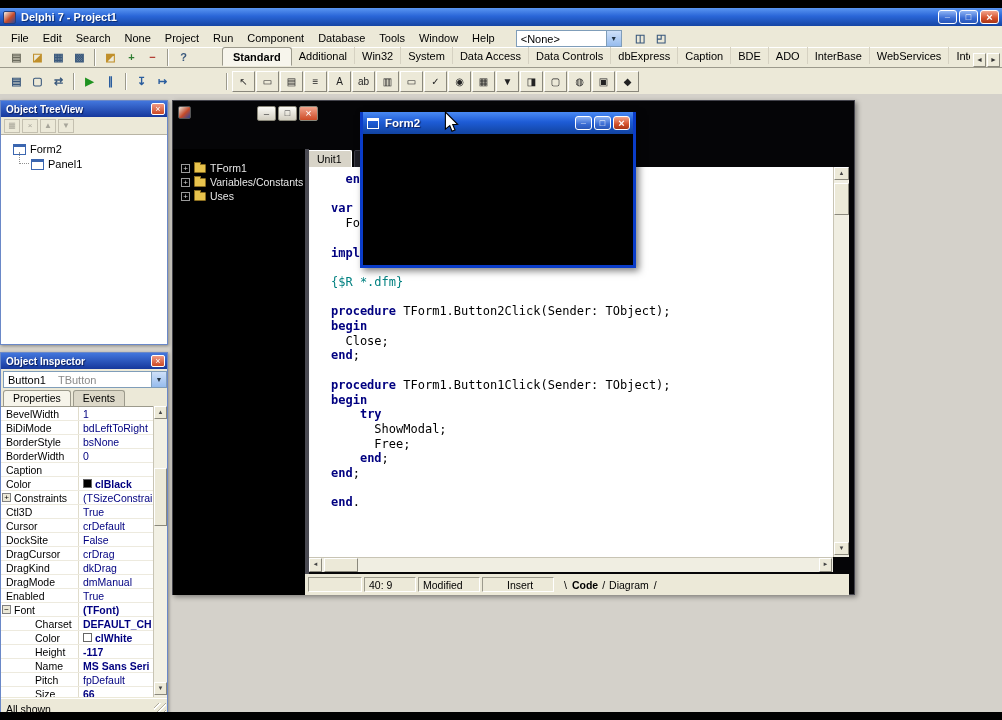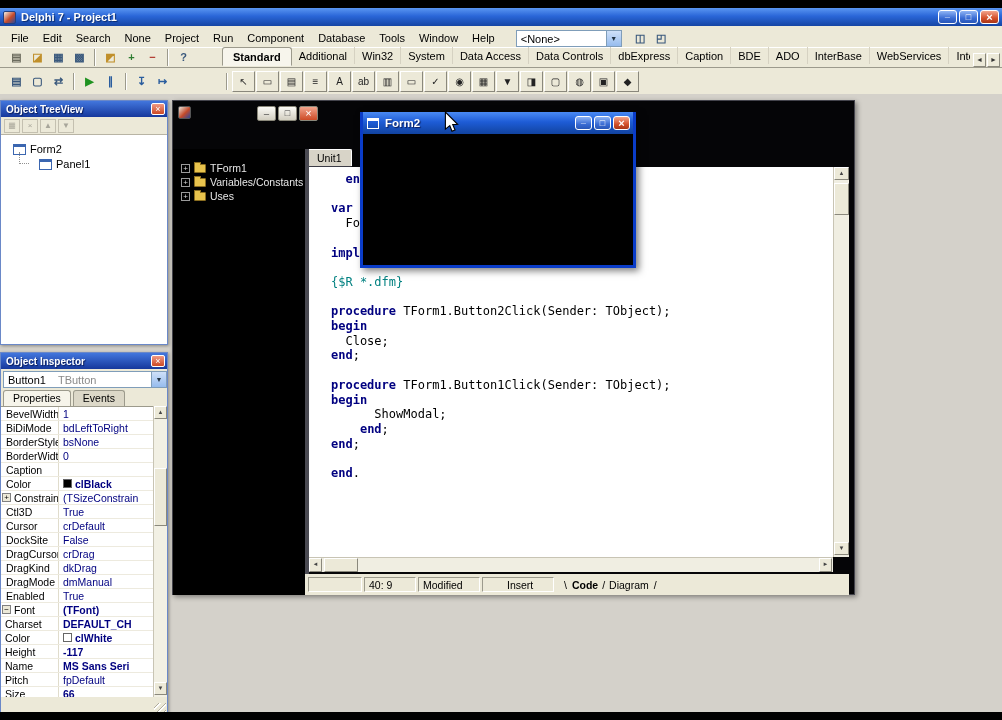--- a/index.html
+++ b/index.html
@@ -60,35 +60,35 @@
   .tool-cap{height:16px;background:linear-gradient(180deg,#4276dd,#16389c);display:flex;align-items:center;padding:0 2px 0 5px;}
   .tool-cap .t{font-size:10px;font-weight:bold;color:#fff;flex:1;white-space:nowrap;text-shadow:1px 1px 1px #0a1c5a;}
   .tool-close{width:14px;height:12px;background:linear-gradient(#f09a84,#cc4824);border:1px solid #fff;border-radius:2px;color:#fff;text-align:center;flex:none;}
   .tool-close::before{content:"×";font-size:9px;line-height:10px;display:block;}
 
   #tv-win{left:0;top:100px;width:168px;height:245px;}
   #tv-toolbar{height:18px;border-bottom:1px solid #b8b4a4;display:flex;align-items:center;gap:2px;padding-left:3px;}
   .tvbtn{width:16px;height:14px;background:var(--chrome,#ece9d8);border:1px solid #c4c0b0;color:#a8a69a;display:flex;align-items:center;justify-content:center;font-size:8px;flex:none;}
   #tv-body{position:relative;background:#fff;height:209px;font-size:11px;}
   .tv-row{position:absolute;display:flex;align-items:center;gap:4px;white-space:nowrap;}
-  #tv-root{left:12px;top:8px;} #tv-child{left:38px;top:23px;}
+  #tv-root{left:12px;top:8px;} #tv-child{left:30px;top:23px;}
   .tree-l{position:absolute;left:18px;top:17px;width:10px;height:12px;border-left:1px dotted #909090;border-bottom:1px dotted #909090;}
   .form-ico{width:13px;height:11px;background:#fff;border:1px solid #3b66b0;border-top:3px solid #3b66b0;flex:none;}
 
   #oi-win{left:0;top:352px;width:168px;height:368px;}
   #oi-combo{position:absolute;left:2px;top:18px;width:164px;height:17px;background:#fff;border:1px solid #7f9db9;display:flex;align-items:center;font-size:11px;padding-left:4px;}
   #oi-combo .obj{color:#000;} #oi-combo .typ{color:#8a8a8a;margin-left:12px;}
   #oi-combo .combo-arrow{margin-left:auto;width:15px;height:15px;border-left:1px solid #7f9db9;background:linear-gradient(#cfe0f8,#96bcee);color:#234;text-align:center;}
   #oi-tabs{position:absolute;left:2px;top:37px;width:184px;height:16px;display:flex;align-items:flex-end;}
   .oitab{font-size:10.5px;padding:1px 9px 2px;border:1px solid #9c9a8c;border-bottom:none;border-radius:3px 3px 0 0;background:#dcd8c8;margin-right:2px;}
   .oitab.active{background:#f6f4ea;}
   #prop-rows{position:absolute;left:0;top:53px;width:154px;height:291px;background:#fff;overflow:hidden;border-top:1px solid #9c9a8c;}
   .prow{display:flex;height:14px;border-bottom:1px solid #edeade;align-items:stretch;}
-  .pname{width:58px;flex:none;font-size:10.5px;padding-left:5px;display:flex;align-items:center;border-right:1px solid #e0dccc;position:relative;white-space:nowrap;overflow:hidden;color:#000;}
-  .pname.exp{padding-left:13px;} .pname.indent{padding-left:4px;}
+  .pname{width:78px;flex:none;font-size:10.5px;padding-left:5px;display:flex;align-items:center;border-right:1px solid #e0dccc;position:relative;white-space:nowrap;overflow:hidden;color:#000;}
+  .pname.exp{padding-left:13px;} .pname.indent{padding-left:34px;}
   .pexp{position:absolute;left:1px;top:2px;width:9px;height:9px;border:1px solid #808080;background:var(--chrome,#ece9d8);font-size:8px;line-height:7px;text-align:center;color:#000;}
   .pval{font-size:10.5px;color:var(--keyword,#000080);padding-left:4px;display:flex;align-items:center;white-space:nowrap;overflow:hidden;flex:1;}
   .pval.bold{font-weight:bold;}
   .swatch{width:9px;height:9px;border:1px solid #666;margin-right:3px;flex:none;}
   #oi-scroll{position:absolute;right:0;top:53px;width:14px;height:291px;background:#f2f0e4;border-left:1px solid #c8c4b4;}
   .sbbtn{position:absolute;left:0;width:13px;height:13px;background:var(--chrome,#ece9d8);border:1px solid;border-color:#fff #8a887c #8a887c #fff;color:#444;text-align:center;}
   .a-up::before{content:"▲";font-size:6px;line-height:11px;display:block;}
   .a-dn::before{content:"▼";font-size:6px;line-height:11px;display:block;}
   .a-lf::before{content:"◄";font-size:6px;line-height:11px;display:block;}
   .a-rt::before{content:"►";font-size:6px;line-height:11px;display:block;}
@@ -100,21 +100,21 @@
   
   #ed-win{position:absolute;left:172px;top:100px;width:683px;height:495px;background:#050507;border:1px solid #44444c;box-shadow:2px 2px 5px rgba(0,0,0,.4);z-index:10;}
   #ed-topstrip{position:absolute;left:0;top:0;width:100%;height:24px;background:#050507;}
   #ed-appicon{position:absolute;left:5px;top:5px;width:13px;height:13px;border:1px solid #555;border-radius:2px;background:linear-gradient(135deg,#e8e4da 0%,#c44a2a 55%,#2a4a9e 100%);}
   #ed-greybtns{position:absolute;left:84px;top:5px;display:flex;gap:2px;}
   .greybtn{width:19px;height:15px;background:linear-gradient(#fbfaf6,#d2cec0);border:1px solid #8a887a;border-radius:2px;color:#333;text-align:center;flex:none;}
   .greybtn.close{background:linear-gradient(#f2a48c,#cd4a26);color:#fff;}
   #ed-titlebar{position:absolute;left:0;top:24px;width:100%;height:24px;background:linear-gradient(180deg,#181b30,#05050a);display:flex;align-items:center;padding:0 6px;}
   .page-ico{width:11px;height:13px;background:#fff;border:1px solid #99a;flex:none;}
   #ed-title{font-size:11px;color:#fff;margin-left:6px;flex:1;white-space:nowrap;}
-  #ed-tabs{position:absolute;left:134px;top:48px;height:18px;display:flex;align-items:flex-end;flex-direction:column;}
+  #ed-tabs{position:absolute;left:134px;top:48px;height:18px;display:flex;align-items:flex-end;}
   .etab{font-size:10.5px;padding:2px 9px;margin-right:2px;border-radius:2px 2px 0 0;}
   .etab.active{background:#d8d4c8;color:#000;border:1px solid #fff;border-bottom:none;}
   .etab.inactive{background:#1e1e26;color:#b8b8b8;border:1px solid #3c3c46;border-bottom:none;}
   #ed-explorer{position:absolute;left:0;top:48px;width:132px;height:446px;background:#000;padding-top:12px;}
   .xrow{display:flex;align-items:center;gap:4px;height:14px;padding-left:8px;color:#e6e6e6;font-size:10.5px;white-space:nowrap;overflow:hidden;}
   .xexp{width:9px;height:9px;border:1px solid #9a9a9a;font-size:8px;line-height:7px;text-align:center;color:#ddd;flex:none;}
   .folder{width:12px;height:9px;background:#e8c34d;border:1px solid #8a6d1f;border-radius:1px;position:relative;flex:none;}
   .folder::before{content:"";position:absolute;left:-1px;top:-3px;width:5px;height:2px;background:#e8c34d;border:1px solid #8a6d1f;border-bottom:none;}
   #ed-splitter{position:absolute;left:132px;top:48px;width:4px;height:446px;background:#4a4a52;}
   #ed-code{position:absolute;left:136px;top:66px;width:524px;height:390px;background:#fff;overflow:hidden;padding:5px 0 0 22px;}
@@ -544,20 +544,21 @@
           <span class="pval bold">
             <span>66</span>
           </span>
         </div>
       </div>
     <div id="oi-scroll">
       <span class="sbbtn a-up" style="top:0;"></span>
       <span id="oi-thumb"></span>
       <span class="sbbtn a-dn" style="top:276px;"></span>
     </div>
+    <div id="oi-status">All shown</div>
     <span id="oi-grip"></span>
   </div>
 
   <div id="ed-win">
     <div id="ed-topstrip">
       <span id="ed-appicon"></span>
       <span id="ed-greybtns">
         <span class="greybtn g-min"></span>
         <span class="greybtn g-max"></span>
         <span class="greybtn close g-close"></span>
@@ -598,21 +599,23 @@
           <div class="code-line"> </div>
           <div class="code-line"><span class="cm">{$R *.dfm}</span></div>
           <div class="code-line"> </div>
           <div class="code-line"><span class="kw">procedure</span><span> TForm1.Button2Click(Sender: TObject);</span></div>
           <div class="code-line"><span class="kw">begin</span></div>
           <div class="code-line"><span>  Close;</span></div>
           <div class="code-line"><span class="kw">end</span><span>;</span></div>
           <div class="code-line"> </div>
           <div class="code-line"><span class="kw">procedure</span><span> TForm1.Button1Click(Sender: TObject);</span></div>
           <div class="code-line"><span class="kw">begin</span></div>
+          <div class="code-line"><span>    </span><span class="kw">try</span></div>
           <div class="code-line"><span>      ShowModal;</span></div>
+          <div class="code-line"><span>      Free;</span></div>
           <div class="code-line"><span>    </span><span class="kw">end</span><span>;</span></div>
           <div class="code-line"><span class="kw">end</span><span>;</span></div>
           <div class="code-line"> </div>
           <div class="code-line"><span class="kw">end</span><span>.</span></div>
         </div>
     </div>
     <div id="ed-vscroll">
       <span class="sbbtn a-up" style="top:0;"></span>
       <span id="ed-vthumb"></span>
       <span class="sbbtn a-dn" style="top:375px;"></span>

